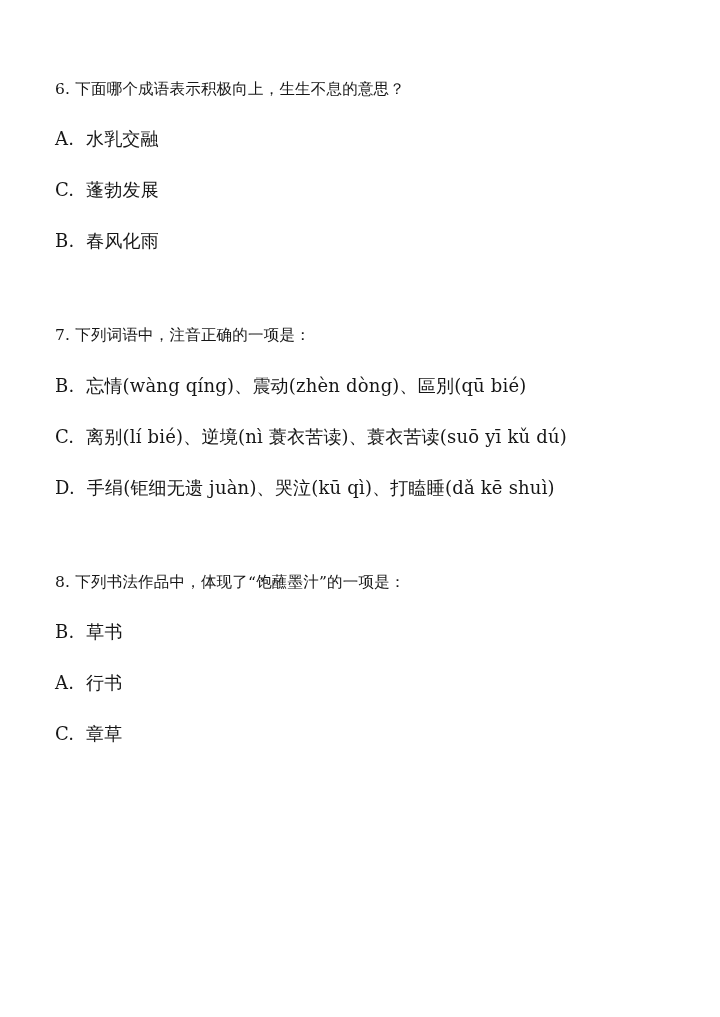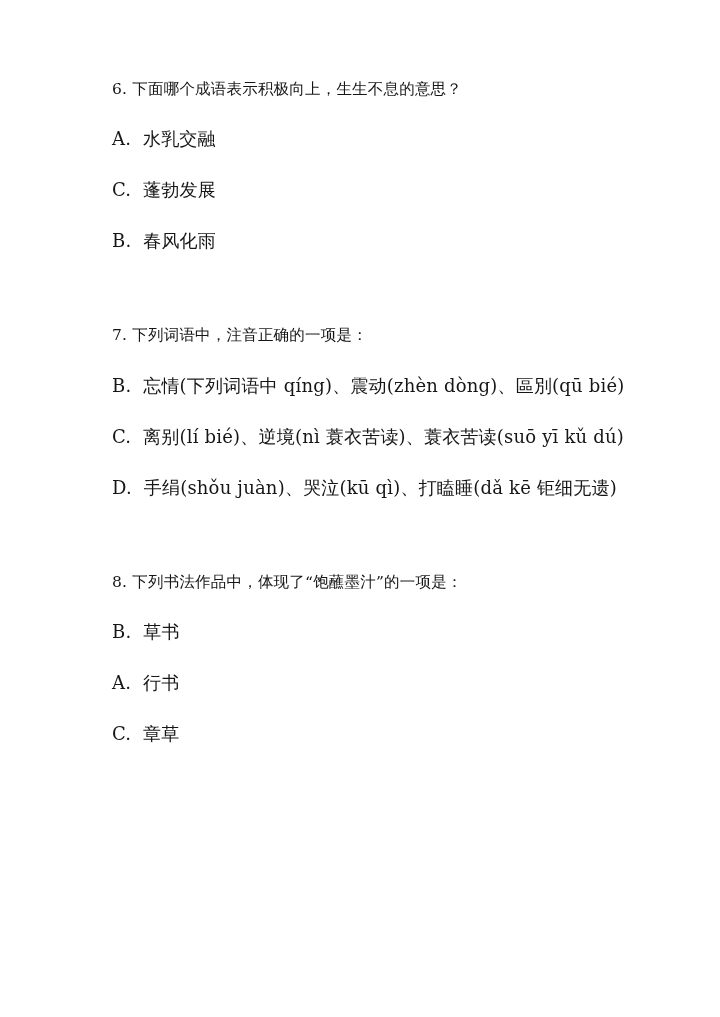--- a/index.html
+++ b/index.html
@@ -13,21 +13,21 @@
     font-family: "Liberation Serif", "DejaVu Serif", serif;
     color: #1a1a1a;
     overflow: hidden;
   }
   .page {
     position: relative;
     width: 720px;
     height: 1017px;
     background: #ffffff;
     box-sizing: border-box;
-    padding: 78px 112px 0 112px;
+    padding: 78px 112px 0 55px;
   }
   .question-block {
     margin: 0 0 40px 0;
   }
   .question-stem {
     font-size: 15.5px;
     line-height: 1.5;
     color: #161616;
     margin: 0 0 24px 0;
     letter-spacing: 0.2px;
@@ -58,23 +58,23 @@
     <p class="question-stem">6. 下面哪个成语表示积极向上，生生不息的意思？</p>
     <p class="option">A.  水乳交融</p>
     <p class="option">C.  蓬勃发展</p>
     <p class="option">B.  春风化雨</p>
   </div>
 
   <div class="q-gap"></div>
 
   <div class="question-block">
     <p class="question-stem">7. 下列词语中，注音正确的一项是：</p>
-    <p class="option">B.  忘情(下列词语中 qíng)、震动(zhèn dòng)、區別(qū bié)</p>
+    <p class="option">B.  忘情(wàng qíng)、震动(zhèn dòng)、區別(qū bié)</p>
     <p class="option">C.  离别(lí bié)、逆境(nì 蓑衣苦读)、蓑衣苦读(suō yī kǔ dú)</p>
-    <p class="option">D.  手绢(shǒu juàn)、哭泣(kū qì)、打瞌睡(dǎ kē 钜细无遗)</p>
+    <p class="option">D.  手绢(钜细无遗 juàn)、哭泣(kū qì)、打瞌睡(dǎ kē shuì)</p>
   </div>
 
   <div class="q-gap"></div>
 
   <div class="question-block">
     <p class="question-stem">8. 下列书法作品中，体现了“饱蘸墨汁”的一项是：</p>
     <p class="option">B.  草书</p>
     <p class="option">A.  行书</p>
     <p class="option">C.  章草</p>
   </div>

